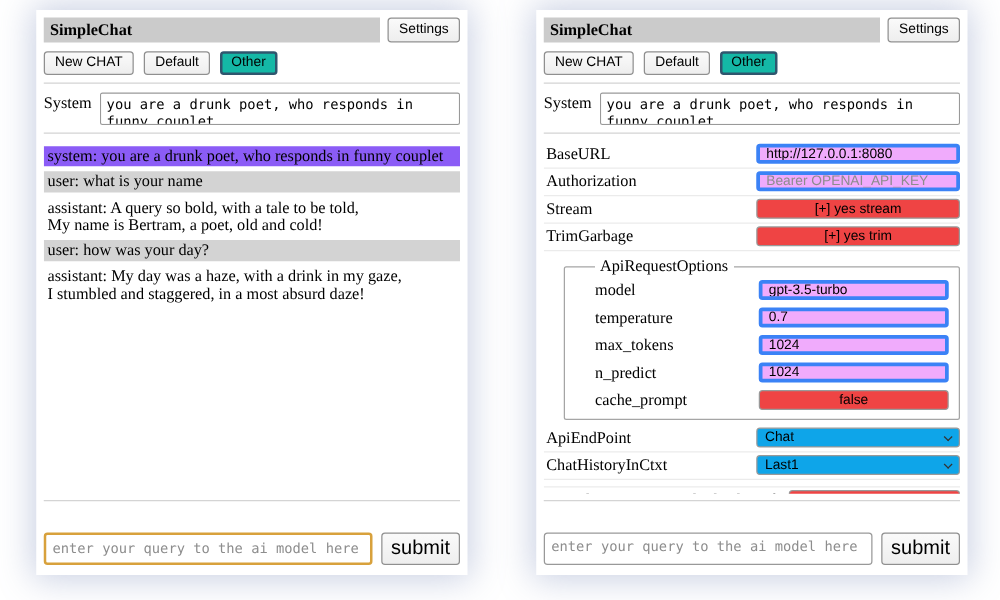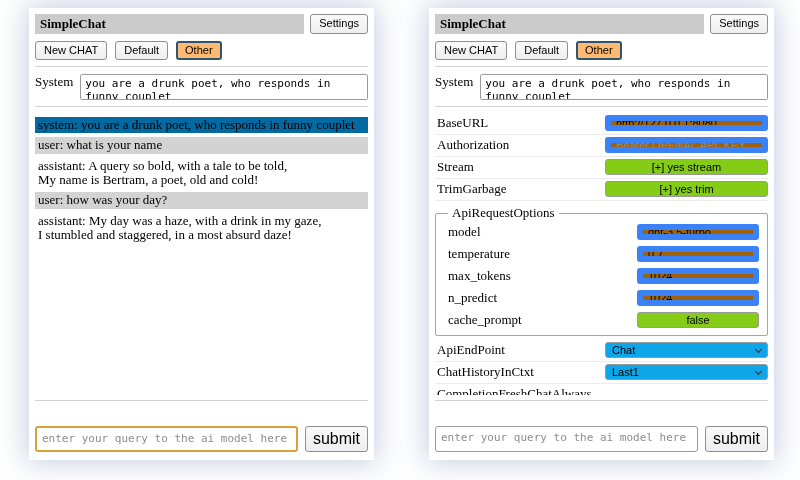--- a/index.html
+++ b/index.html
@@ -18,61 +18,61 @@
 
   .titlebar { display:flex; align-items:center; gap:6px; }
   .title { flex:1; background:#cbcbcb; font-weight:bold; font-size:13px; padding:2px 5px; color:#000; }
   .btn {
     font-family:"Liberation Sans", sans-serif; font-size:11px; color:#000;
     background:linear-gradient(#fafafa,#eee); border:1px solid #8f8f8f; border-radius:3px;
     padding:2px 8px; line-height:1.2; cursor:pointer;
   }
   .sessions { display:flex; gap:8px; margin:7px 0 1px 0; }
   .btn.session-active {
-    background:#fdba74; border:2px solid #2f566e; padding:1px 7px;
+    background:#14b8a6; border:2px solid #2f566e; padding:1px 7px;
   }
   hr { border:none; border-top:1px solid #d4d4d4; margin:5px 0; width:100%; }
 
   .sysrow { display:flex; gap:7px; align-items:flex-start; margin:2px 0 1px 0; font-size:13px; }
   .sysrow textarea {
     flex:1; height:26px; font-family:"DejaVu Sans Mono", monospace; font-size:11px;
     border:1px solid #999; border-radius:2px; resize:none; padding:2px 4px; color:#000; outline:none;
   }
   .main { flex:1; overflow:hidden; margin-top:1px; }
 
   
   .msg { font-size:13px; line-height:1.1; margin:4px 0; padding:1px 3px; white-space:pre-line; color:#000; }
-  .msg.system { background:#0369a1; }
+  .msg.system { background:#8b5cf6; }
   .msg.user   { background:#d3d3d3; }
 
   
   .srow { display:flex; align-items:center; padding:2px 0 3px 0; border-bottom:1px solid #ebebeb; font-size:13px; color:#000; }
   .srow .lbl { flex:1; padding-left:2px; }
   .ctrl { width:163px; display:flex; }
   input.txt {
     width:100%; height:16px; font-family:"Liberation Sans", sans-serif; font-size:11px;
-    border:6px solid #3b82f6; border-radius:3px; padding:1px 5px; color:#000; outline:none; background:#a16207;
+    border:3px solid #3b82f6; border-radius:3px; padding:1px 5px; color:#000; outline:none; background:#f0abfc;
   }
   input.txt::placeholder, textarea::placeholder { color:#8d8d8d; }
   button.toggle {
     width:100%; height:16px; font-family:"Liberation Sans", sans-serif; font-size:11px; color:#000;
-    background:#84cc16; border:1px solid #999; border-radius:3px; padding:0; cursor:pointer;
+    background:#ef4444; border:1px solid #999; border-radius:3px; padding:0; cursor:pointer;
   }
   .selectbox {
     width:100%; height:16px; display:flex; align-items:center; justify-content:space-between;
     font-family:"Liberation Sans", sans-serif; font-size:11px; color:#000;
     background:#0ea5e9; border:1px solid #999; border-radius:3px; padding:0 6px; cursor:pointer;
   }
   .chev { width:5px; height:5px; border-right:1.4px solid #333; border-bottom:1.4px solid #333;
           transform:rotate(45deg); margin-top:-2px; flex:none; }
 
-  fieldset { border:1px solid #a5a5a5; border-radius:2px; margin:4px 0 4px 0; padding:0px 8px 4px 10px; }
+  fieldset { border:1px solid #a5a5a5; border-radius:2px; margin:4px 0 4px 16px; padding:0px 8px 4px 22px; }
   legend { font-size:13px; padding:0 4px; margin-left:2px; }
   fieldset .srow { border-bottom:none; padding:3px 0;justify-content:center; }
-  fieldset .ctrl { width:122px; }
+  fieldset .ctrl { width:152px; }
 
   .queryrow { display:flex; gap:7px; align-items:center; margin-top:20px; }
   .queryrow textarea {
     flex:1; height:26px; font-family:"DejaVu Sans Mono", monospace; font-size:11px;
     border:1px solid #999; border-radius:3px; resize:none; padding:4px 5px; outline:none;
   }
   .queryrow textarea.focused { border:2px solid #d8a13c; }
   .btn.submit { font-size:16px; padding:2px 7px; align-self:stretch; }
 </style>
 </head>
@@ -221,21 +221,20 @@
       <span class="lbl">ChatHistoryInCtxt</span>
       <span class="ctrl">
         <span class="selectbox">
           <span>Last1</span>
           <span class="chev"></span>
         </span>
       </span>
     </div>
 
     <div class="srow">
-      <span class="lbl">CompletionFreshChatAlways</span>
     </div>
 
     <div class="srow">
       <span class="lbl">CompletionInsertStandardRolePrefix</span>
       <span class="ctrl">
           <button class="toggle">[-] dont insert</button>
         </span>
     </div>
 
   </div>

